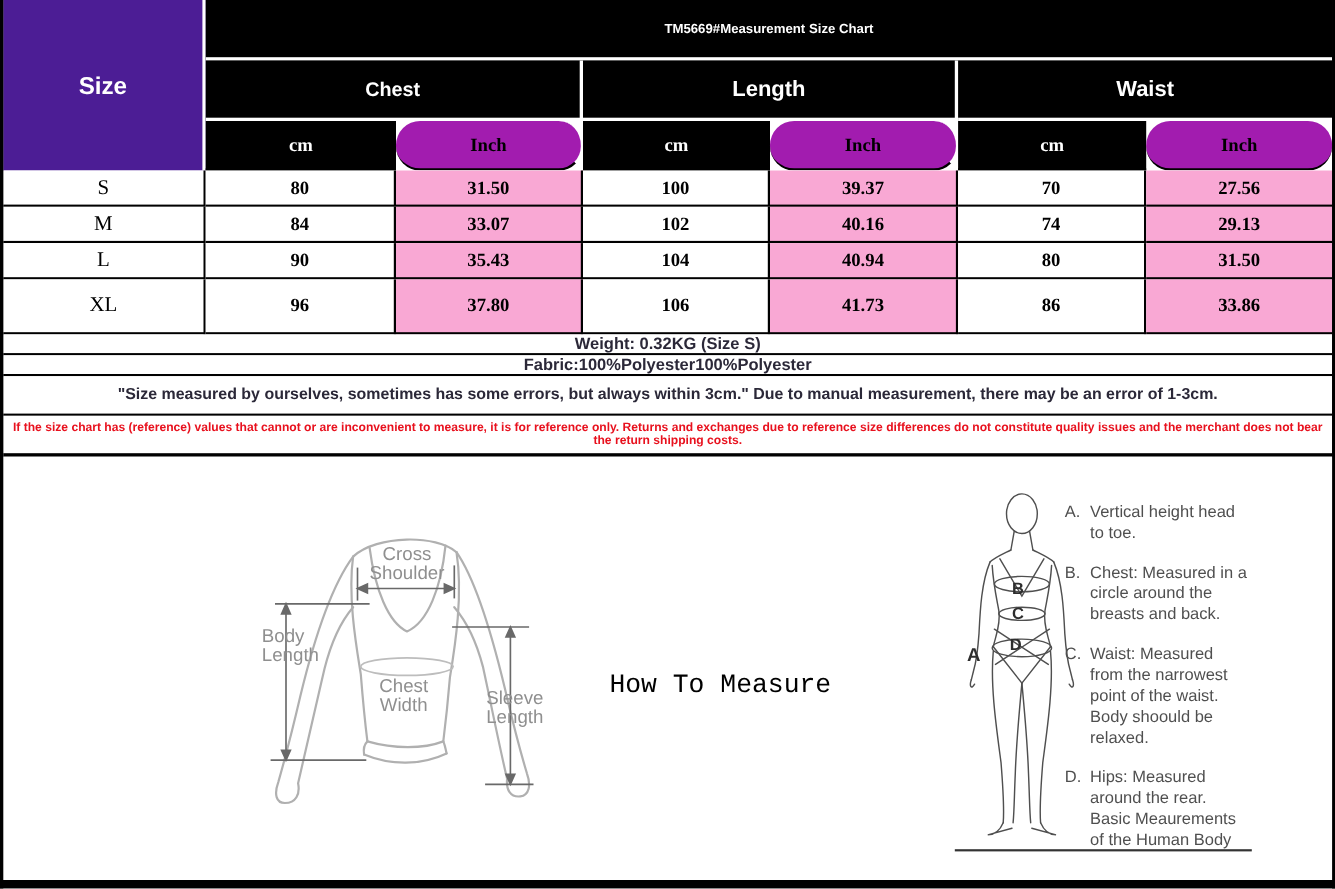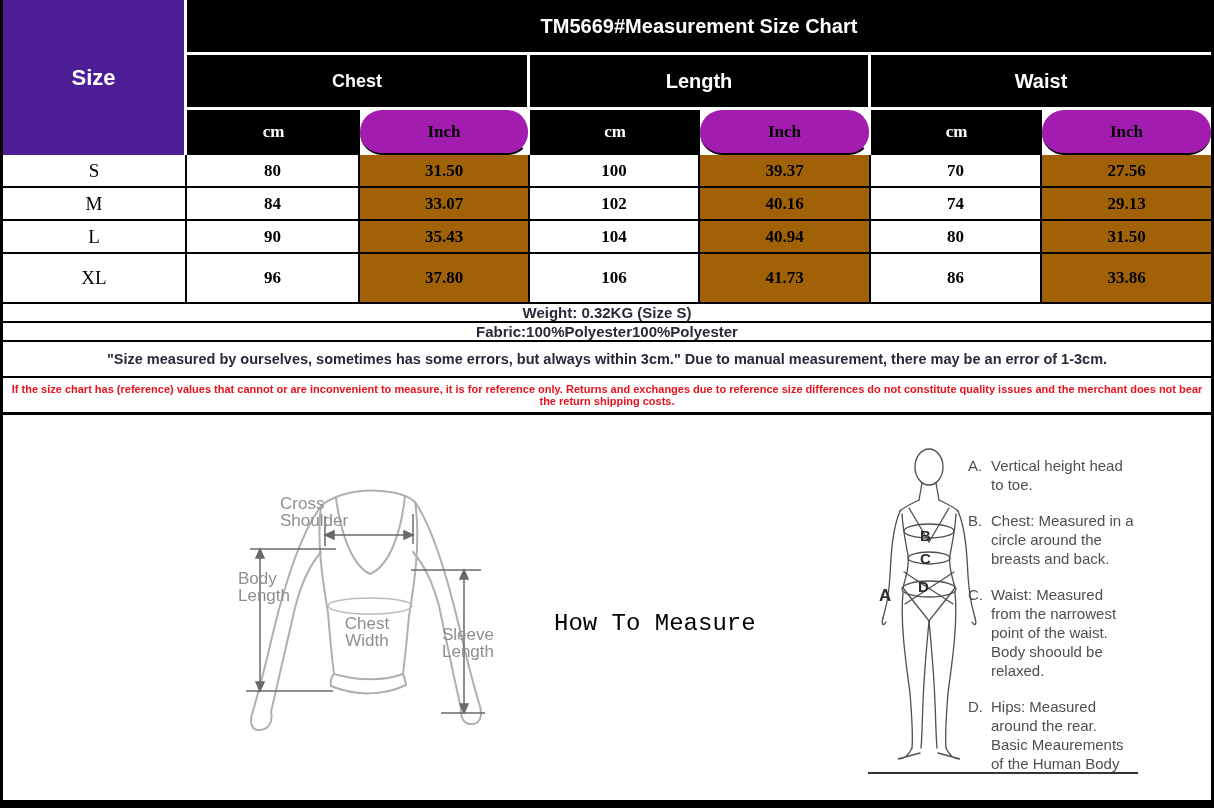--- a/index.html
+++ b/index.html
@@ -13,47 +13,47 @@
   table.chart{border-collapse:separate;border-spacing:0;table-layout:fixed;
               width:1214px;border-left:3px solid #000;border-right:3px solid #000;}
   th,td{padding:0;margin:0;text-align:center;vertical-align:middle;box-sizing:border-box;overflow:hidden;}
   .r-title{height:55px}.r-group{height:55px}.r-units{height:45px}
   .r-data{height:33px}.r-data.tall{height:50px}
   .r-weight{height:18px}.r-fabric{height:18px}.r-note{height:36px}.r-red{height:37px}
 
   .c-size{background:#4c1d95;color:#fff;border-right:3px solid #fff;
           font-size:22px;font-weight:bold;}
   .c-title{background:#000;color:#fff;border-bottom:3px solid #fff;
-           font-size:20px;font-weight:bold;}
+           font-size:12px;font-weight:bold;}
   .c-group{background:#000;color:#fff;border-bottom:3px solid #fff;font-weight:bold;}
   .g-chest{font-size:18px;border-right:3px solid #fff;}
   .g-length{font-size:20px;border-right:3px solid #fff;}
   .g-waist{font-size:20px;}
   .c-cm{background:#000;color:#fff;border-bottom:2px solid #000;
         font-family:"Liberation Serif",serif;font-size:17px;font-weight:bold;margin-top:32px;}
   .c-inch{background:#a21caf;color:#000;border-bottom:2px solid #000;
           font-family:"Liberation Serif",serif;font-size:17px;font-weight:bold;border-radius:22px;}
   .c-inch.sep{border-right:2px solid #fff;}
 
   .c-lab{background:#fff;border-right:2px solid #000;border-bottom:2px solid #000;
          font-family:"Liberation Serif",serif;font-size:19px;}
   .c-val{background:#fff;border-right:2px solid #000;border-bottom:2px solid #000;
          font-family:"Liberation Serif",serif;font-size:17px;font-weight:bold;}
-  .c-val.yel{background:#a16207;}
+  .c-val.yel{background:#f9a8d4;}
   .c-val.last,.c-inch.last{border-right:none;}
 
   .info{background:#fff;border-bottom:2px solid #000;font-weight:bold;color:#2b2838;font-size:15px;}
   .info.note{font-size:14.5px;}
   .info.red{border-bottom:3px solid #000;font-size:11px;color:#e8111e;}
 
   
   .diagram{position:absolute;left:0;top:428px;width:1214px;height:372px;background:#fff;z-index:1;}
   .diagram svg{position:absolute;left:3px;top:0;}
   .lbl{position:absolute;color:#8f8f8f;font-size:17px;line-height:17px;white-space:pre-line;}
-  .lbl.cross{left:280px;top:67px;width:180px;text-align:left;}
+  .lbl.cross{left:280px;top:67px;width:180px;text-align:center;}
   .lbl.bodyl{left:238px;top:142px;text-align:left;}
   .lbl.chestw{left:277px;top:187px;width:180px;text-align:center;}
   .lbl.sleevel{left:442px;top:198px;text-align:left;}
   .howto{position:absolute;left:510px;top:182px;font-family:"Liberation Mono",monospace;
          font-size:24px;color:#000;white-space:nowrap;margin-left:44px;}
   .mk{position:absolute;font-weight:bold;color:#2e2e2e;}
   .mka{left:879px;top:158px;font-size:17px;}
   .mkb{left:920px;top:99px;font-size:15px;}
   .mkc{left:920px;top:122px;font-size:15px;}
   .mkd{left:918px;top:150px;font-size:15px;}

